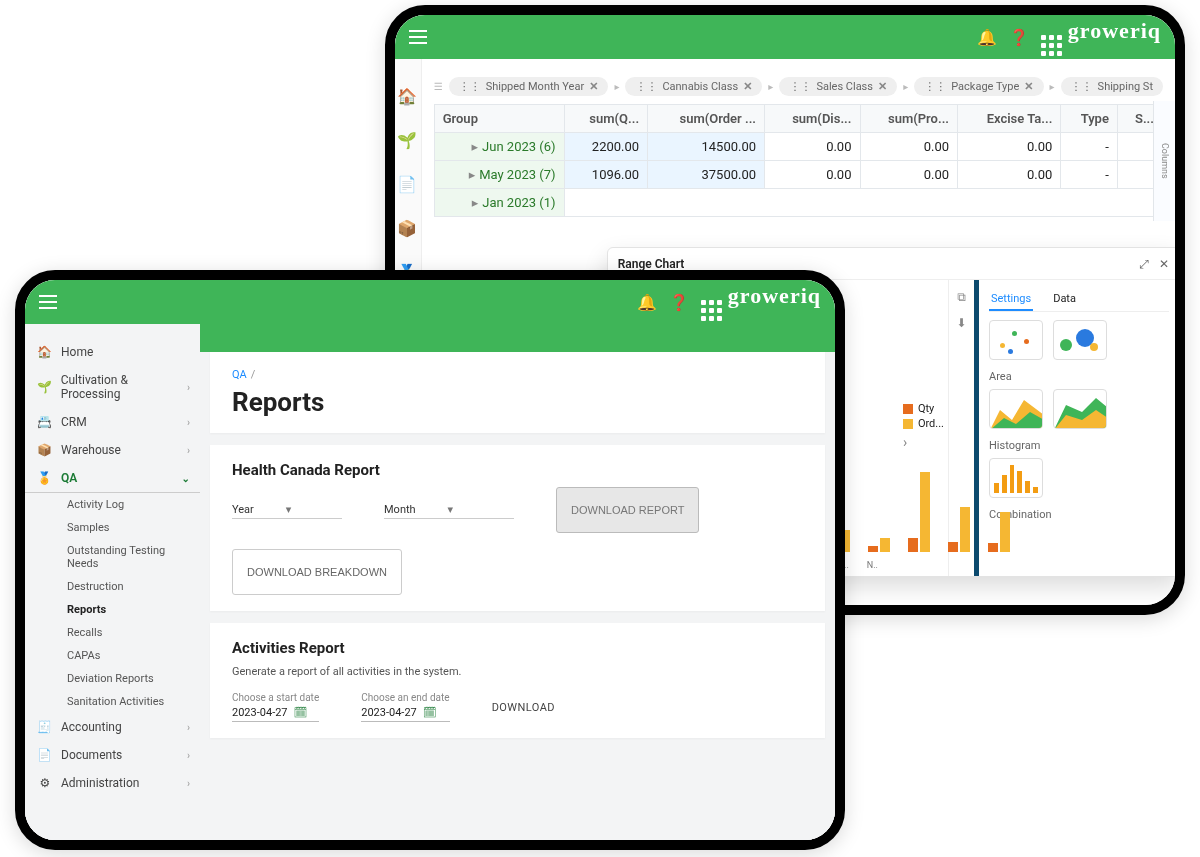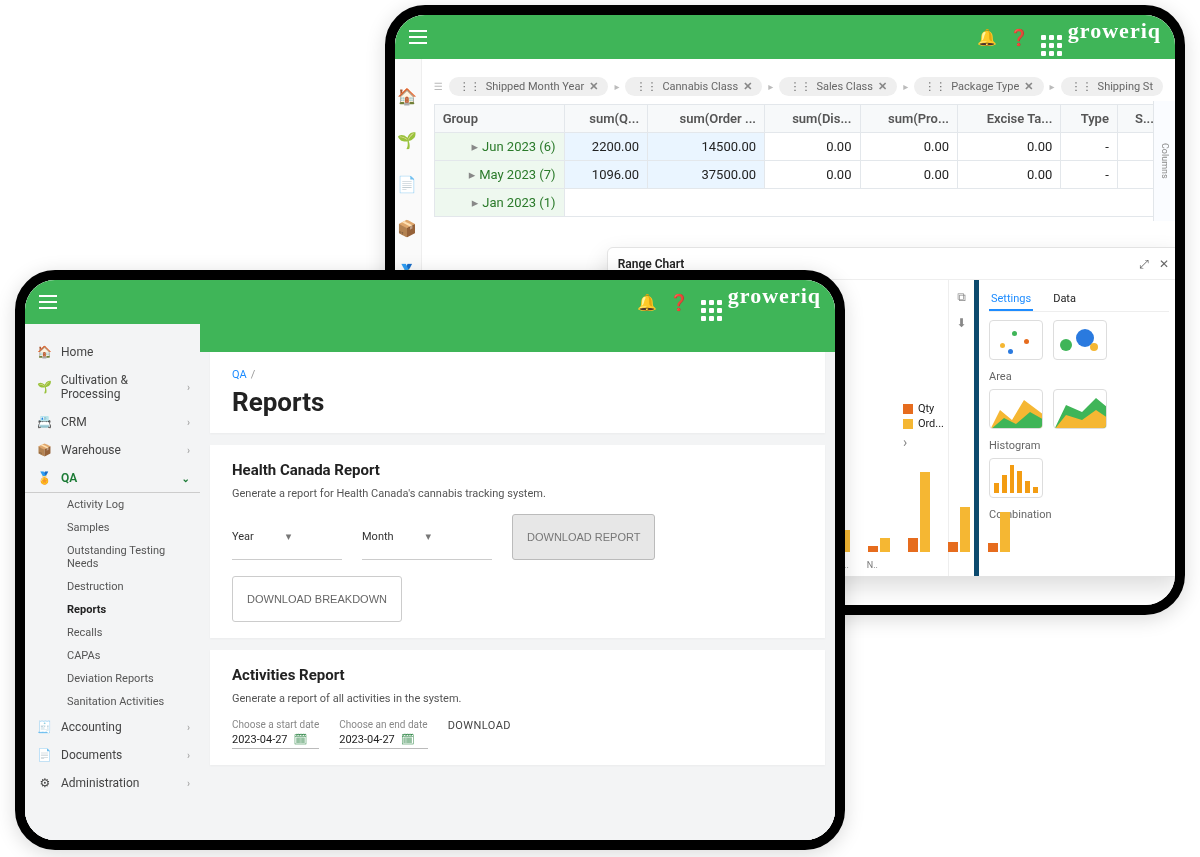--- a/index.html
+++ b/index.html
@@ -91,21 +91,21 @@
 
   .ft-main{ flex:1; background:#f3f4f5; padding:0 0 0 0; display:flex; flex-direction:column;} 
 
   .page-card{ background:#fff; margin:0 10px 12px 10px; padding:16px 22px; box-shadow:0 1px 2px rgba(0,0,0,.04);}
   .crumb{ color:#1e8cff; font-size:11px;}
   .crumb .slash{ color:#999; margin:0 4px;}
   .h1{ font-size:26px; font-weight:700; margin:6px 0 0;}
   .h3{ font-size:15px; font-weight:700; margin:0 0 8px;}
   .desc{ font-size:11px; color:#555; margin-bottom:14px;}
 
-  .row{ display:flex; gap:20px; font-size:11px;}
+  .row{ display:flex; align-items:center; gap:42px; font-size:11px;}
   .field{ display:flex; flex-direction:column; gap:3px;}
   .field .lbl{ color:#888; font-size:10px;}
   .sel{ display:flex; align-items:center; gap:32px; border-bottom:1px solid #ccc; padding:2px 0; color:#333;}
   .sel .dd{ color:#777;}
   .btn{ padding:16px 14px; font-size:11px; border-radius:3px; border:1px solid #bbb; background:#e7e7e7; color:#777;}
   .btn.ghost{ background:#fff; border:1px solid #ccc; color:#666;}
   .date{ display:flex; align-items:center; gap:6px; border-bottom:1px solid #bbb; padding-bottom:2px;}
   .date .cal{ color:#1a7a34;}
   .dl{ font-size:11px; color:#444; letter-spacing:.04em;}
 
@@ -437,21 +437,20 @@
 
       <div class="ft-main">
         <div style="background:#3fb558;height:28px;width:100%"></div>
         <div class="page-card">
           <div class="crumb"><span>QA</span><span class="slash">/</span></div>
           <div class="h1">Reports</div>
         </div>
 
         <div class="page-card">
           <div class="h3">Health Canada Report</div>
-          <div class="desc">Generate a report for Health Canada's cannabis tracking system.</div>
           <div class="row">
             <div class="sel" style="width:110px">
                 <span>Year</span>
                 <span class="dd">▾</span>
               </div>
             <div class="sel" style="width:130px">
                 <span>Month</span>
                 <span class="dd">▾</span>
               </div>
             <button class="btn">DOWNLOAD REPORT</button>

